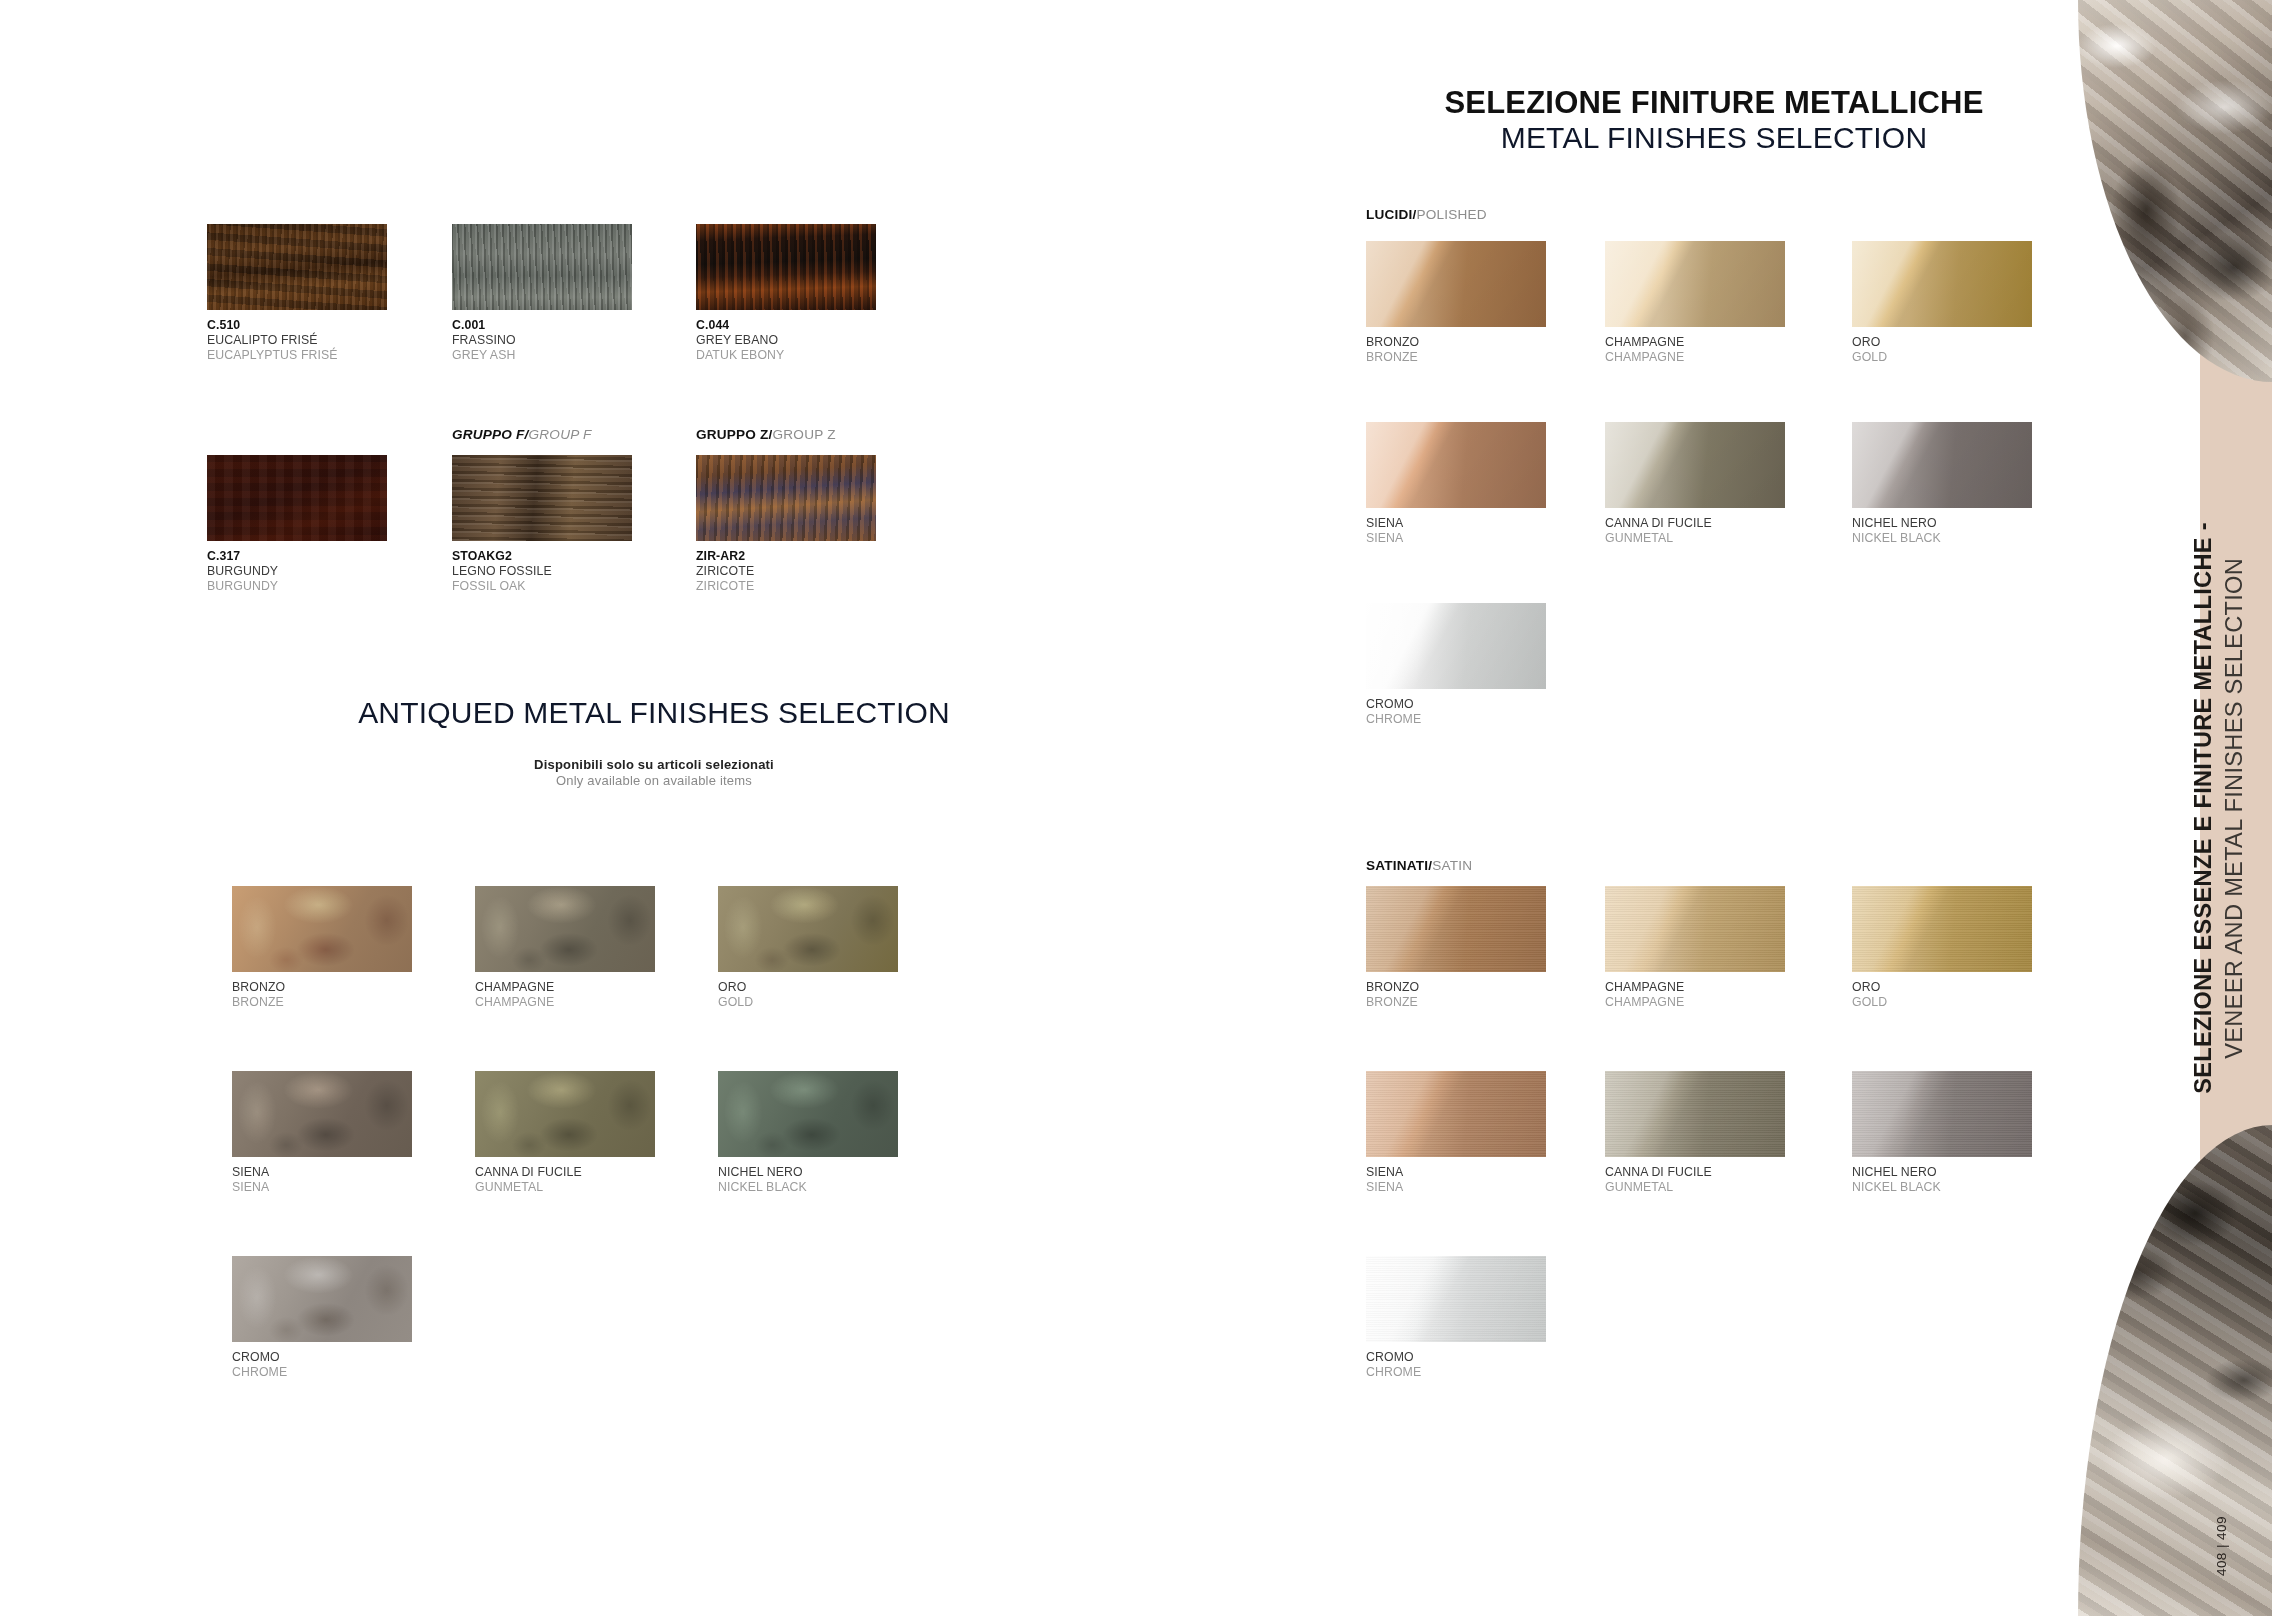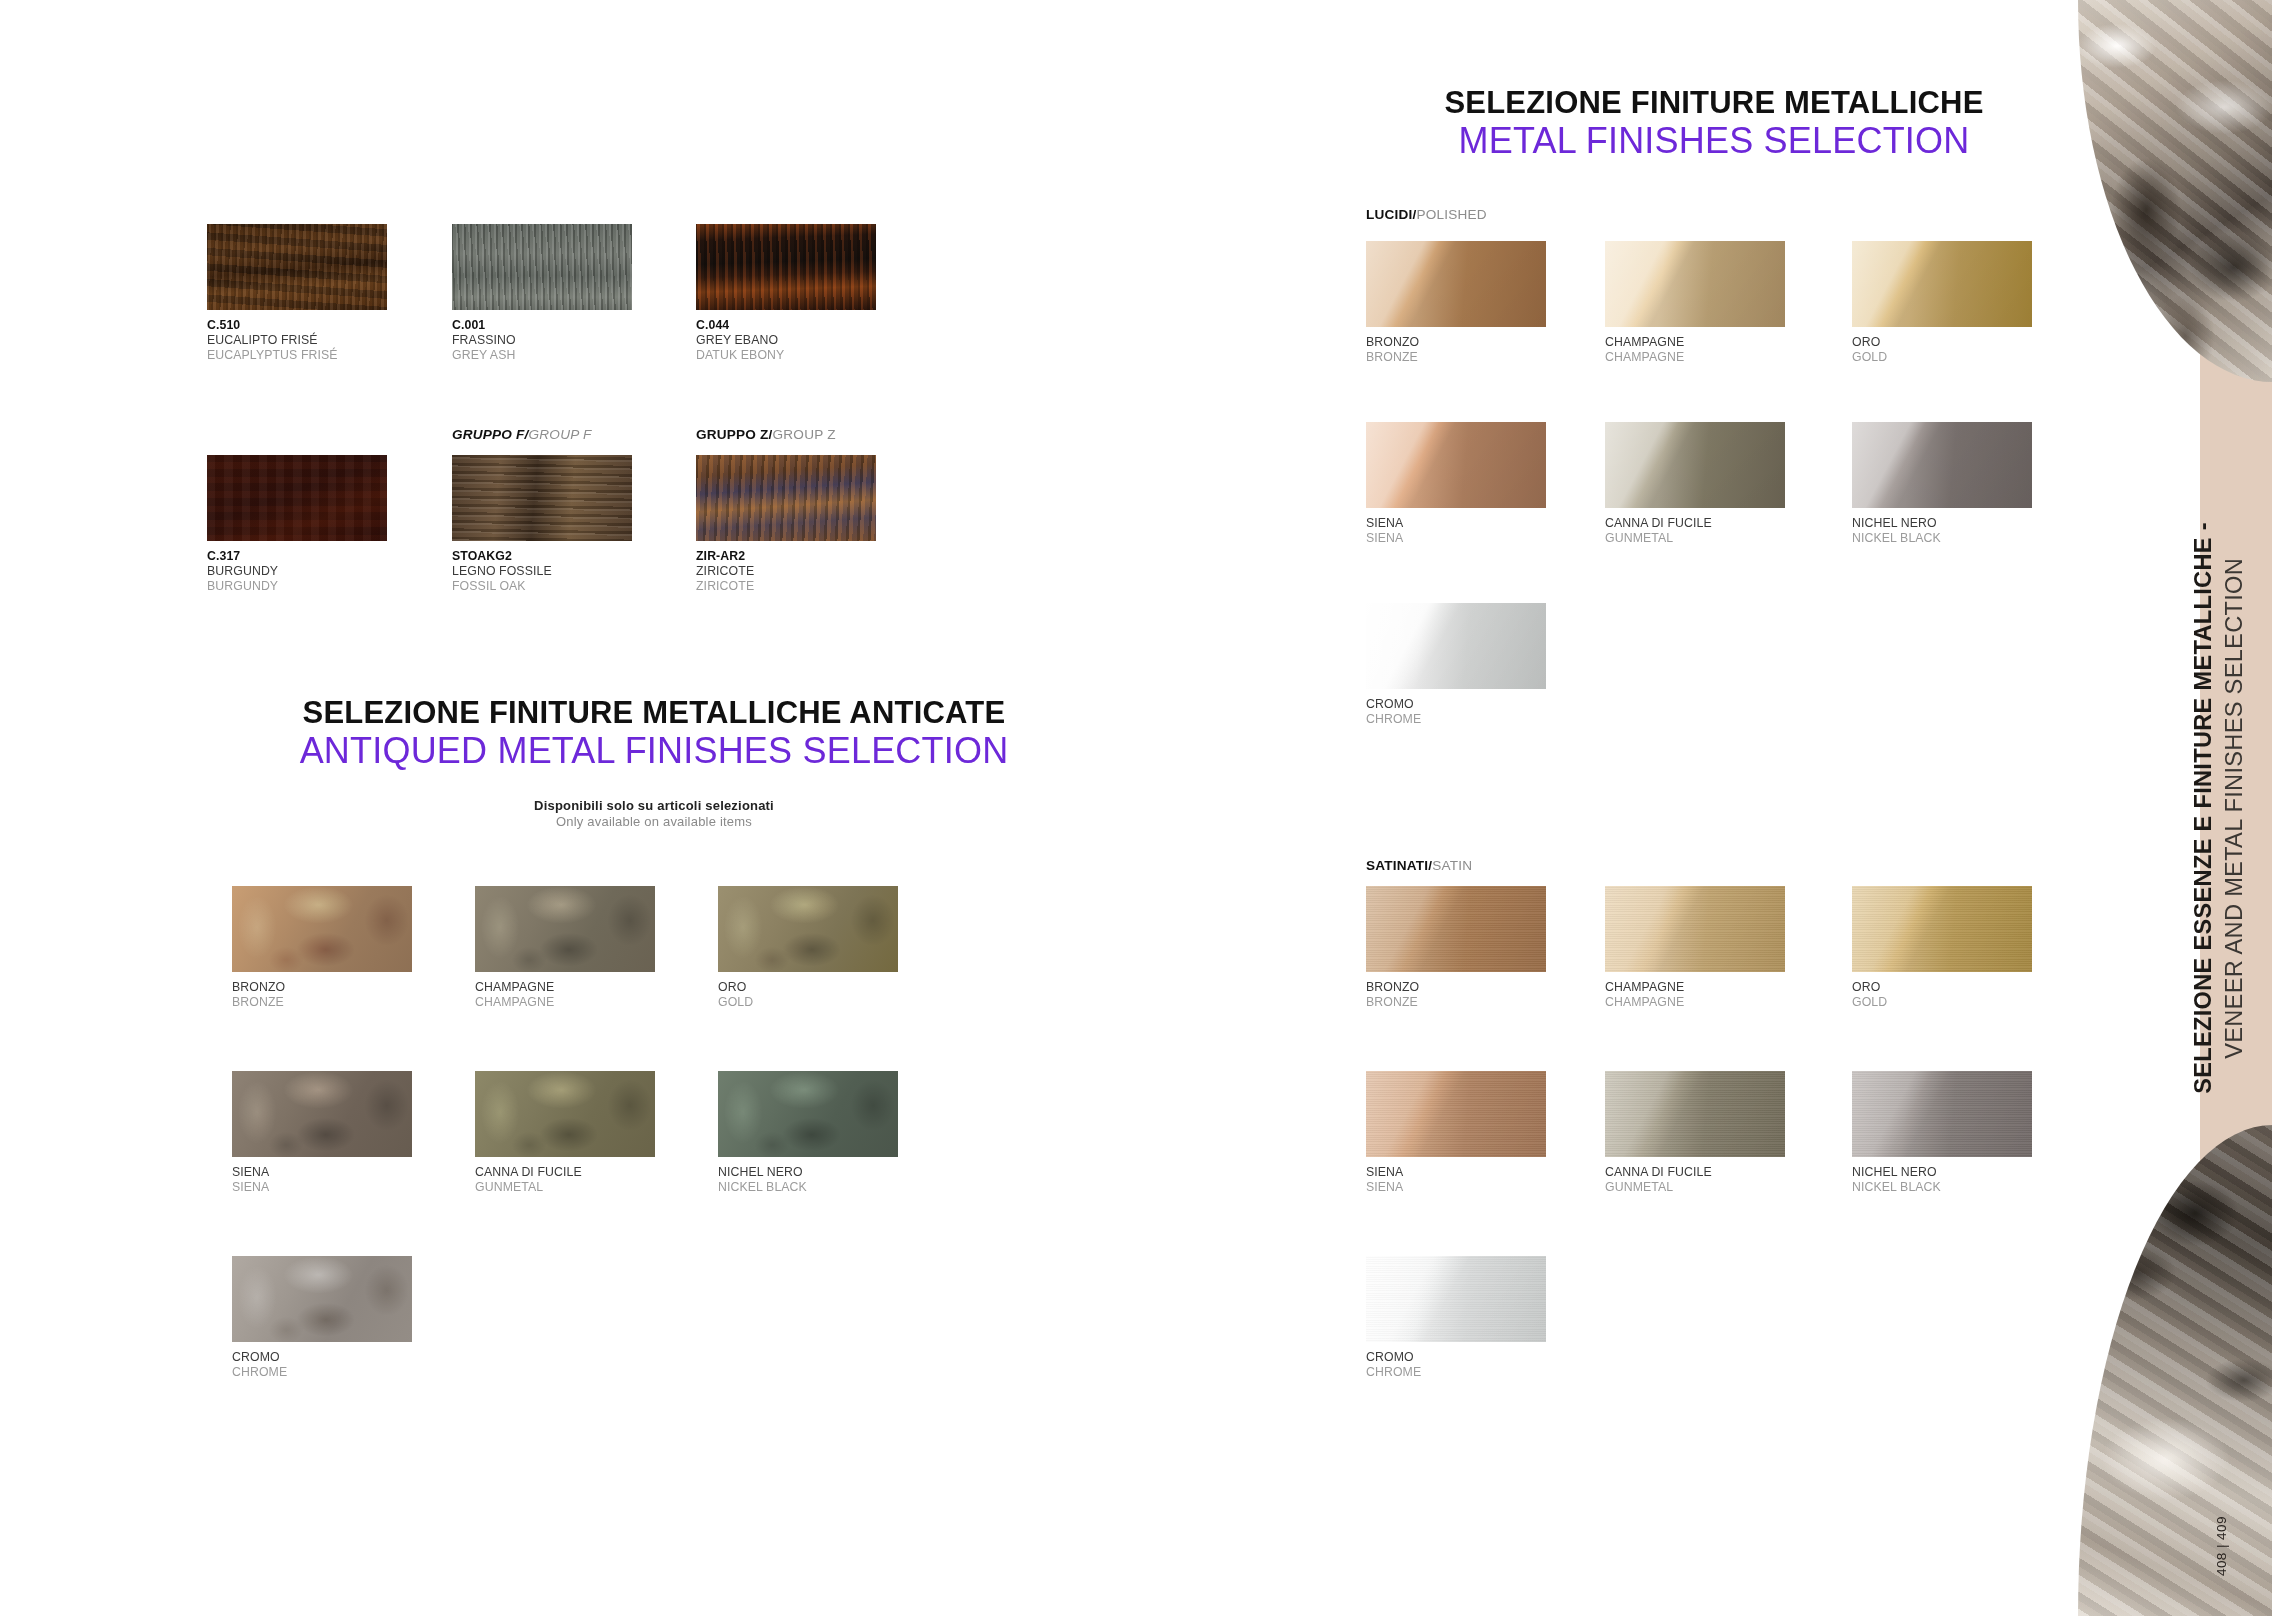--- a/index.html
+++ b/index.html
@@ -55,21 +55,21 @@
     position:absolute;right:23.6px;top:50%;transform:translateY(-50%) rotate(180deg);
     writing-mode:vertical-rl;
     text-align:center;white-space:nowrap;line-height:1.3;
   }
   .side-title .it{font-size:23.6px;font-weight:bold;letter-spacing:0.3px;color:#1d1a17;display:block;}
   .side-title .en{font-size:23.6px;font-weight:normal;letter-spacing:0.3px;color:#3b3733;display:block;}
 
   
   .sec-head{text-align:center;line-height:1.12;}
   .sec-head .it{display:block;font-size:31px;font-weight:bold;letter-spacing:0.2px;color:#111;}
-  .sec-head .en{display:block;font-size:36px;font-weight:normal;letter-spacing:0.2px;color:#6d28d9;}
+  .sec-head .en{display:block;font-size:30px;font-weight:normal;letter-spacing:0.2px;color:#0f172a;}
   .note{text-align:center;line-height:1.25;margin-top:27px;}
   .note .it{display:block;font-size:13px;color:#222;}
   .note .en{display:block;font-size:13px;color:#8a8a8a;}
 
   .group-head{font-size:13.6px;letter-spacing:0.2px;}
   .group-head b{font-weight:bold;color:#111;}
   .group-head span{font-weight:normal;color:#8d8d8d;}
   .subsec{font-size:13.6px;letter-spacing:0.2px;}
   .subsec b{font-weight:bold;color:#111;}
   .subsec span{font-weight:normal;color:#8d8d8d;margin-top:37px;}
@@ -235,21 +235,20 @@
   <div class="sw" style="left:696px;top:455px;">
     <span class="chip w-ziricote"></span>
     <div class="lab">
       <span class="code">ZIR-AR2</span>
       <span class="it">ZIRICOTE</span>
       <span class="en">ZIRICOTE</span>
     </div>
   </div>
 
   <div class="sec-head" style="position:absolute;left:145px;top:696px;width:1018px;">
-    <span class="it">SELEZIONE FINITURE METALLICHE ANTICATE</span>
     <span class="en">ANTIQUED METAL FINISHES SELECTION</span>
     <div class="note">
       <span class="it">Disponibili solo su articoli selezionati</span>
       <span class="en">Only available on available items</span>
     </div>
   </div>
 
   <div class="sw" style="left:232px;top:886px;">
     <span class="chip metal m-ant a-bronzo"></span>
     <div class="lab">

